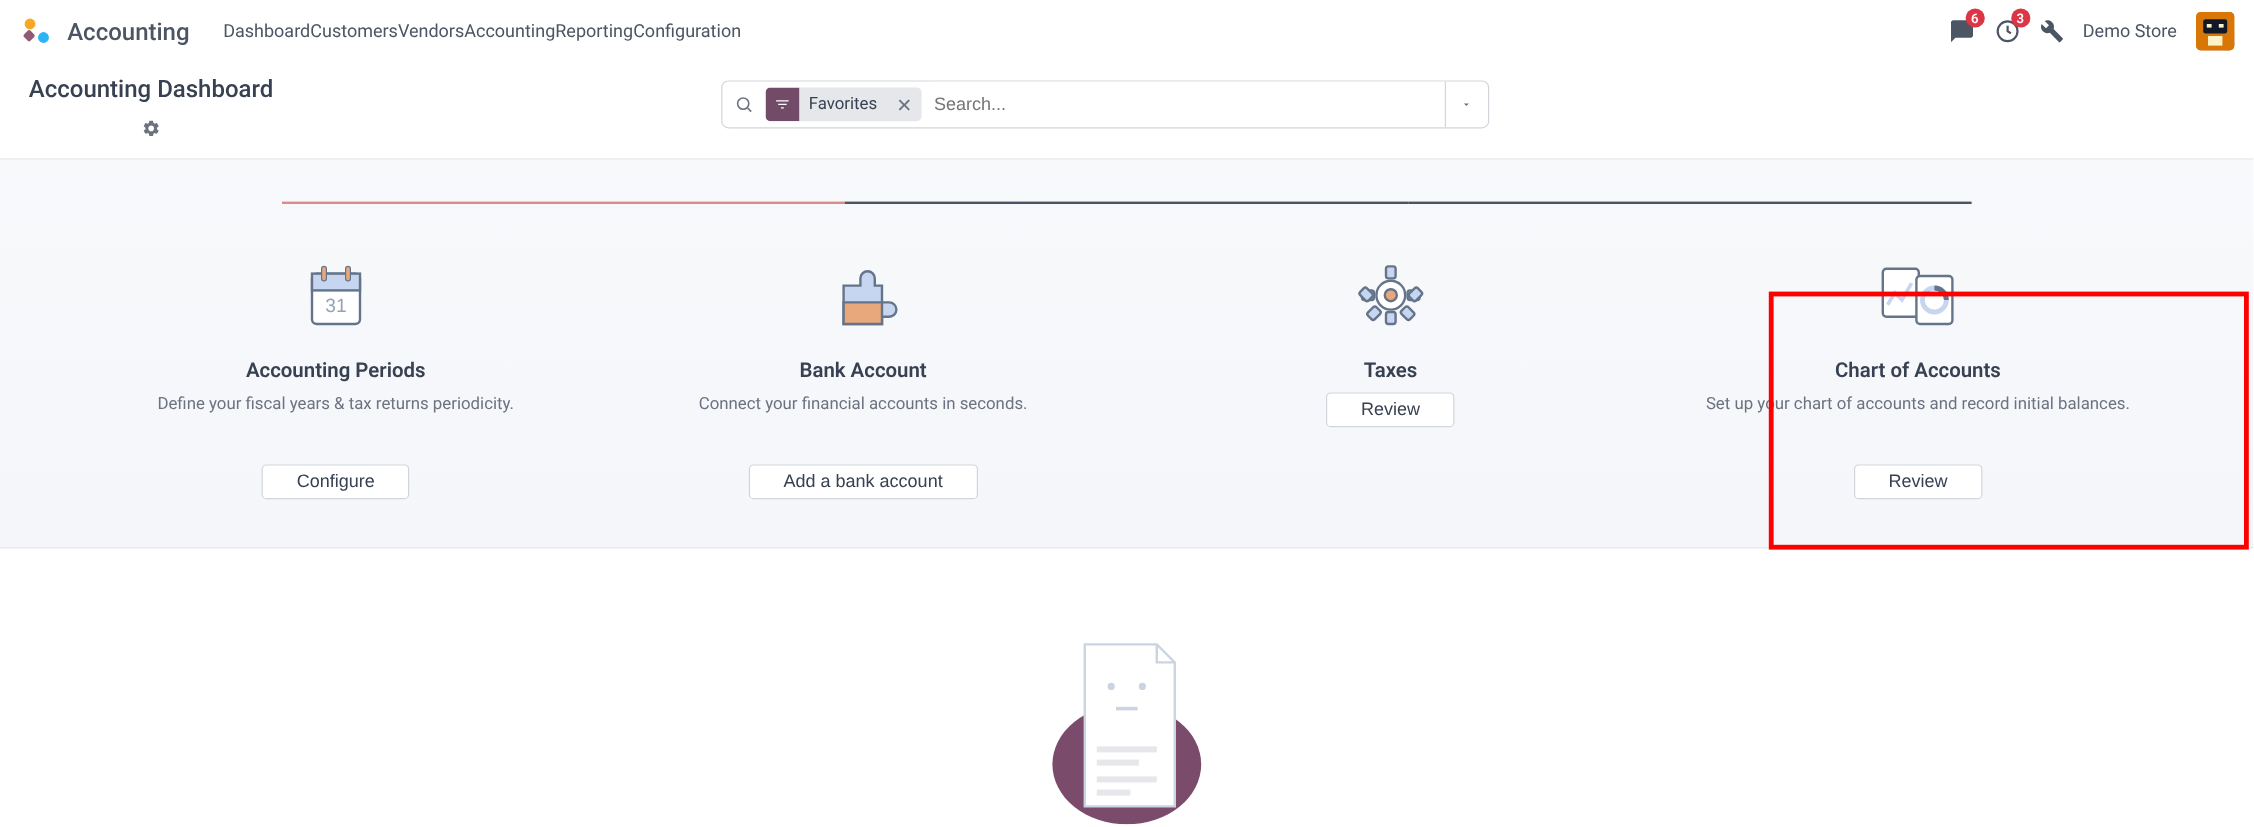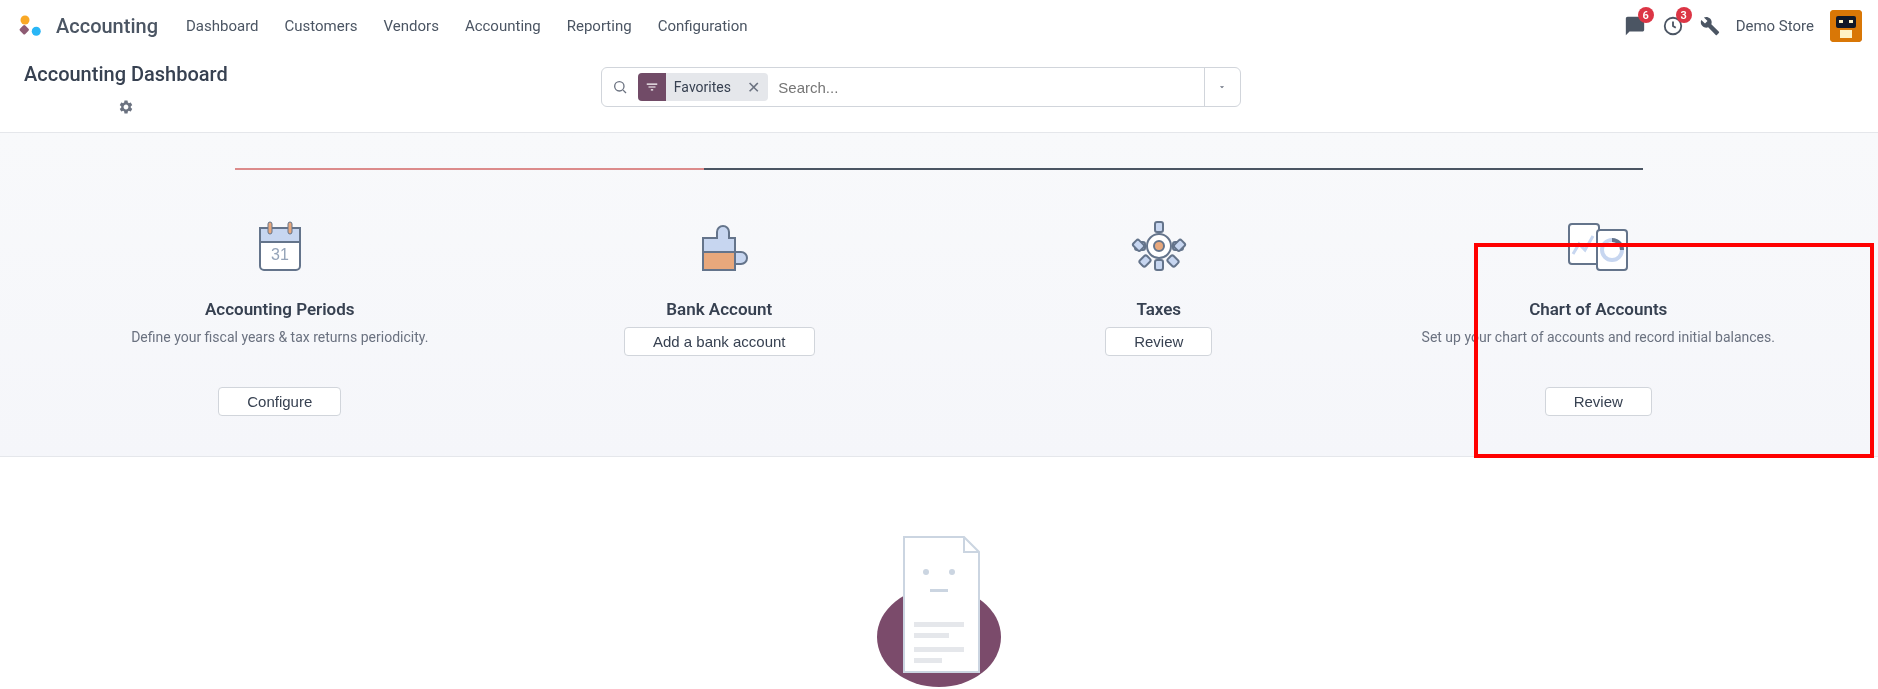--- a/index.html
+++ b/index.html
@@ -20,21 +20,21 @@
       width: 30px; height: 30px; margin-right: 10px;
       position: relative;
     }
     .logo svg { width: 30px; height: 30px; }
     .app-title {
       font-size: 20px;
       color: #4b5563;
       font-weight: 500;
       margin-right: 28px;
     }
-    .nav-items { display: flex; gap: 26px; flex: 1; }
+    .nav-items { display: flex; flex: 1; }
     .nav-item {
       color: #4b5563;
       font-size: 15px;
       cursor: pointer;
     }
     .nav-right {
       display: flex;
       align-items: center;
       gap: 16px;
       margin-left: auto;
@@ -328,20 +328,21 @@
     </div>
 
     <div class="step">
       <div class="step-icon">
         <svg width="64" height="64" viewBox="0 0 64 64">
           <path d="M16 24 h14 v-6 a6 6 0 0 1 12 0 v6 h6 v14 h6 a6 6 0 0 1 0 12 h-6 v6 h-32 z" fill="#c7d6f0" stroke="#64748b" stroke-width="2"></path>
           <path d="M16 38 h32 v18 h-32 z" fill="#e8a87c" stroke="#64748b" stroke-width="2"></path>
         </svg>
       </div>
       <div class="step-title">Bank Account</div>
+      <div class="step-desc">Connect your financial accounts in seconds.</div>
       <button class="step-btn">Add a bank account</button>
     </div>
 
     <div class="step">
       <div class="step-icon">
         <svg width="64" height="64" viewBox="0 0 64 64">
           <g transform="translate(32,32)">
             <circle r="12" fill="#ffffff" stroke="#64748b" stroke-width="2"></circle>
             <circle r="5" fill="#e8a87c" stroke="#64748b" stroke-width="2"></circle>
             <g fill="#c7d6f0" stroke="#64748b" stroke-width="2">

